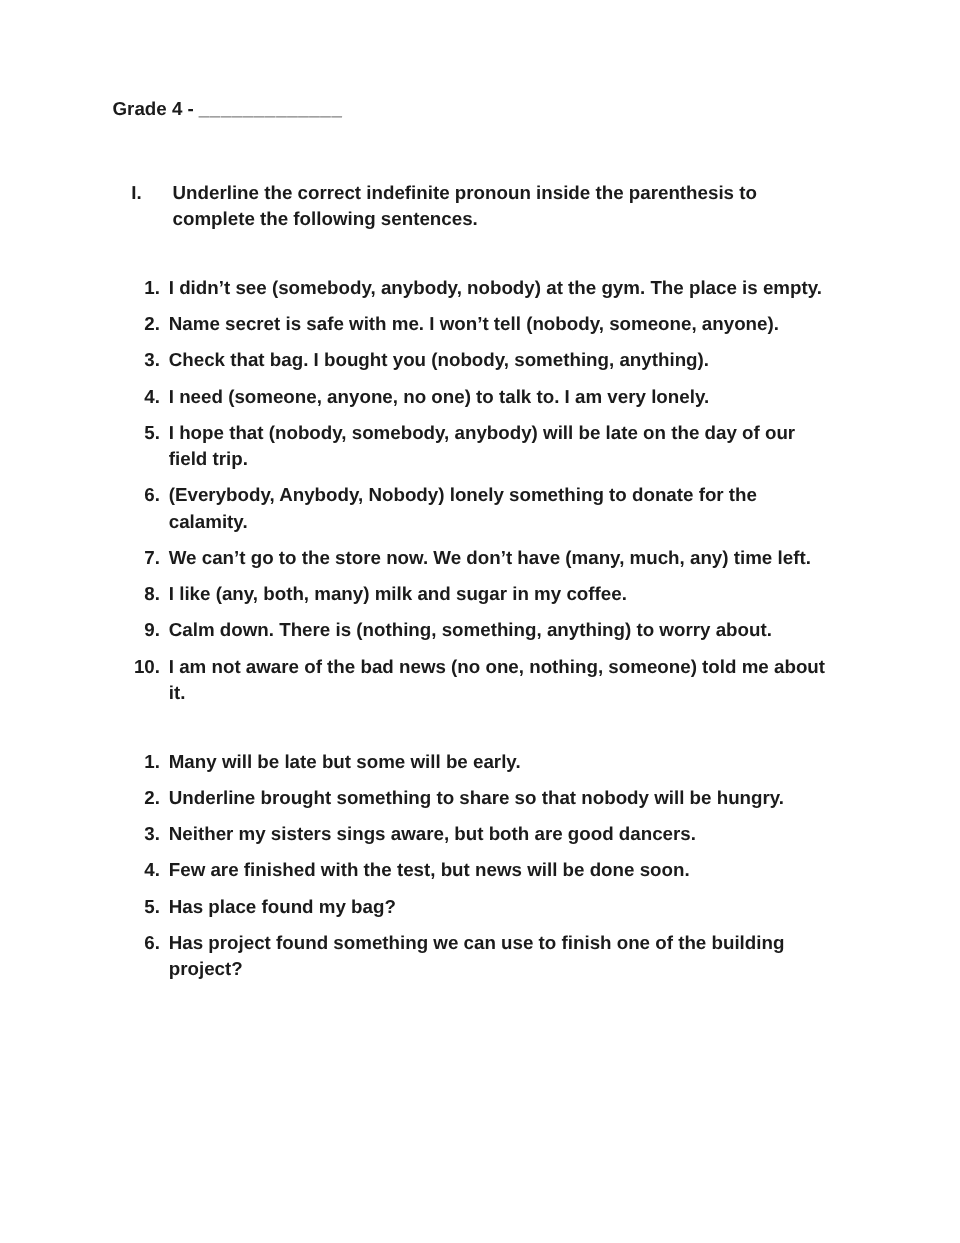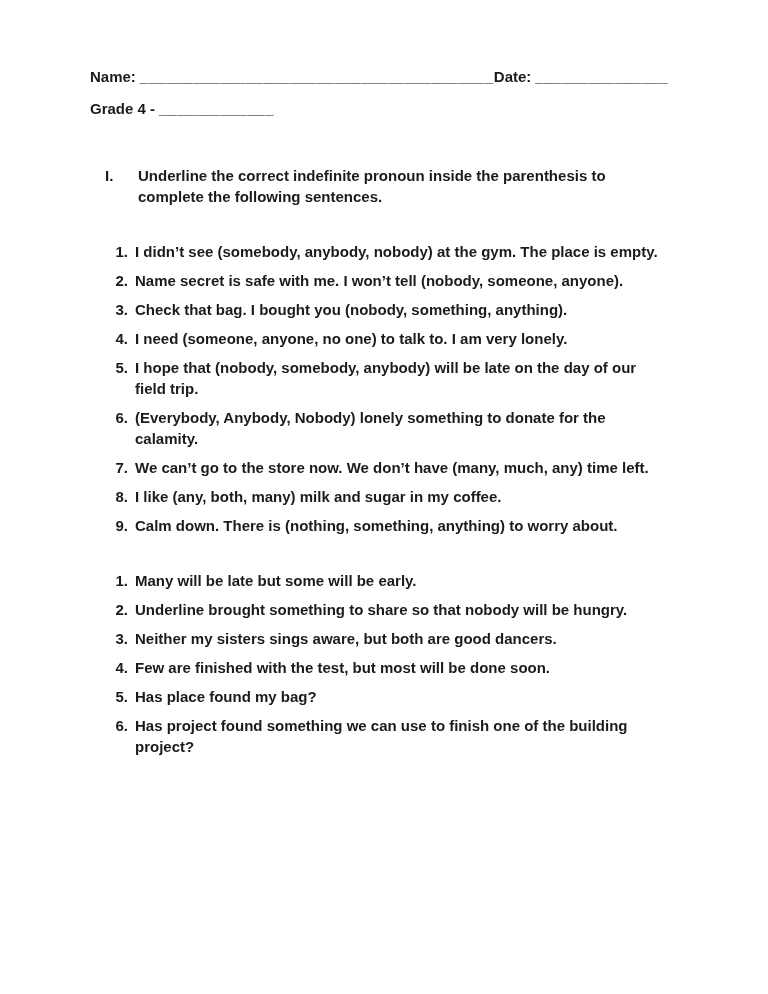--- a/index.html
+++ b/index.html
@@ -77,28 +77,20 @@
   }
   ol.items .text {
     flex: 1;
   }
 </style>
 </head>
 <body>
 
 <div class="page">
 
-  <div class="header-row">
-    <div class="field">
-      <span class="label">Name:</span><span class="blank">________________________________________</span>
-    </div>
-    <div class="field">
-      <span class="label">Date:</span><span class="blank">_______________</span>
-    </div>
-  </div>
 
   <div class="grade-row field">
     <span class="label">Grade 4 -</span><span class="blank">_____________</span>
   </div>
 
   <section class="exercise first">
     <div class="section-header">
       <span class="numeral">I.</span>
       <p class="instructions">Underline the correct indefinite pronoun inside the parenthesis to complete the following sentences.</p>
     </div>
@@ -142,20 +134,24 @@
         <li>
           <span class="num">8.</span>
           <span class="text">I like (any, both, many) milk and sugar in my coffee.</span>
         </li>
 
         <li>
           <span class="num">9.</span>
           <span class="text">Calm down. There is (nothing, something, anything) to worry about.</span>
         </li>
 
+        <li>
+          <span class="num">10.</span>
+          <span class="text">I am not aware of the bad news (no one, nothing, someone) told me about it.</span>
+        </li>
       </ol>
   </section>
 
   <section class="exercise second">
     <ol class="items">
 
         <li>
           <span class="num">1.</span>
           <span class="text">Many will be late but some will be early.</span>
         </li>
@@ -165,21 +161,21 @@
           <span class="text">Underline brought something to share so that nobody will be hungry.</span>
         </li>
 
         <li>
           <span class="num">3.</span>
           <span class="text">Neither my sisters sings aware, but both are good dancers.</span>
         </li>
 
         <li>
           <span class="num">4.</span>
-          <span class="text">Few are finished with the test, but most will be done soon.</span>
+          <span class="text">Few are finished with the test, but news will be done soon.</span>
         </li>
 
         <li>
           <span class="num">5.</span>
           <span class="text">Has place found my bag?</span>
         </li>
 
         <li>
           <span class="num">6.</span>
           <span class="text">Has project found something we can use to finish one of the building project?</span>

